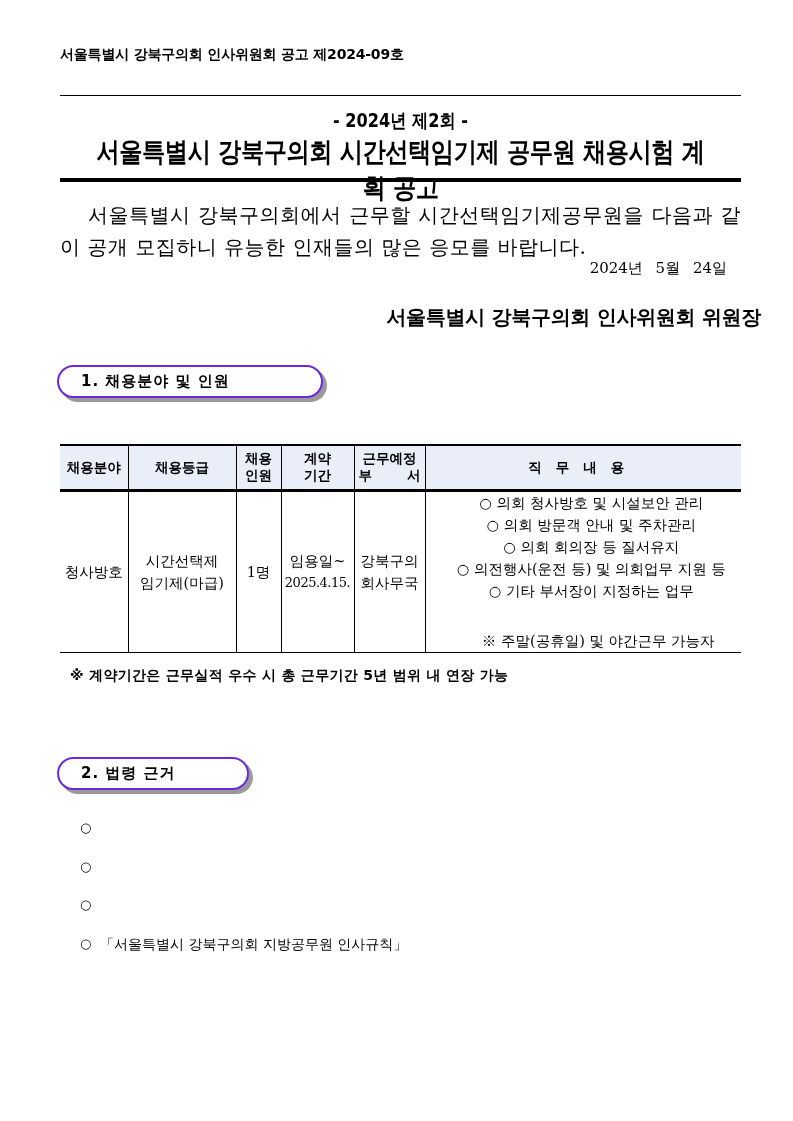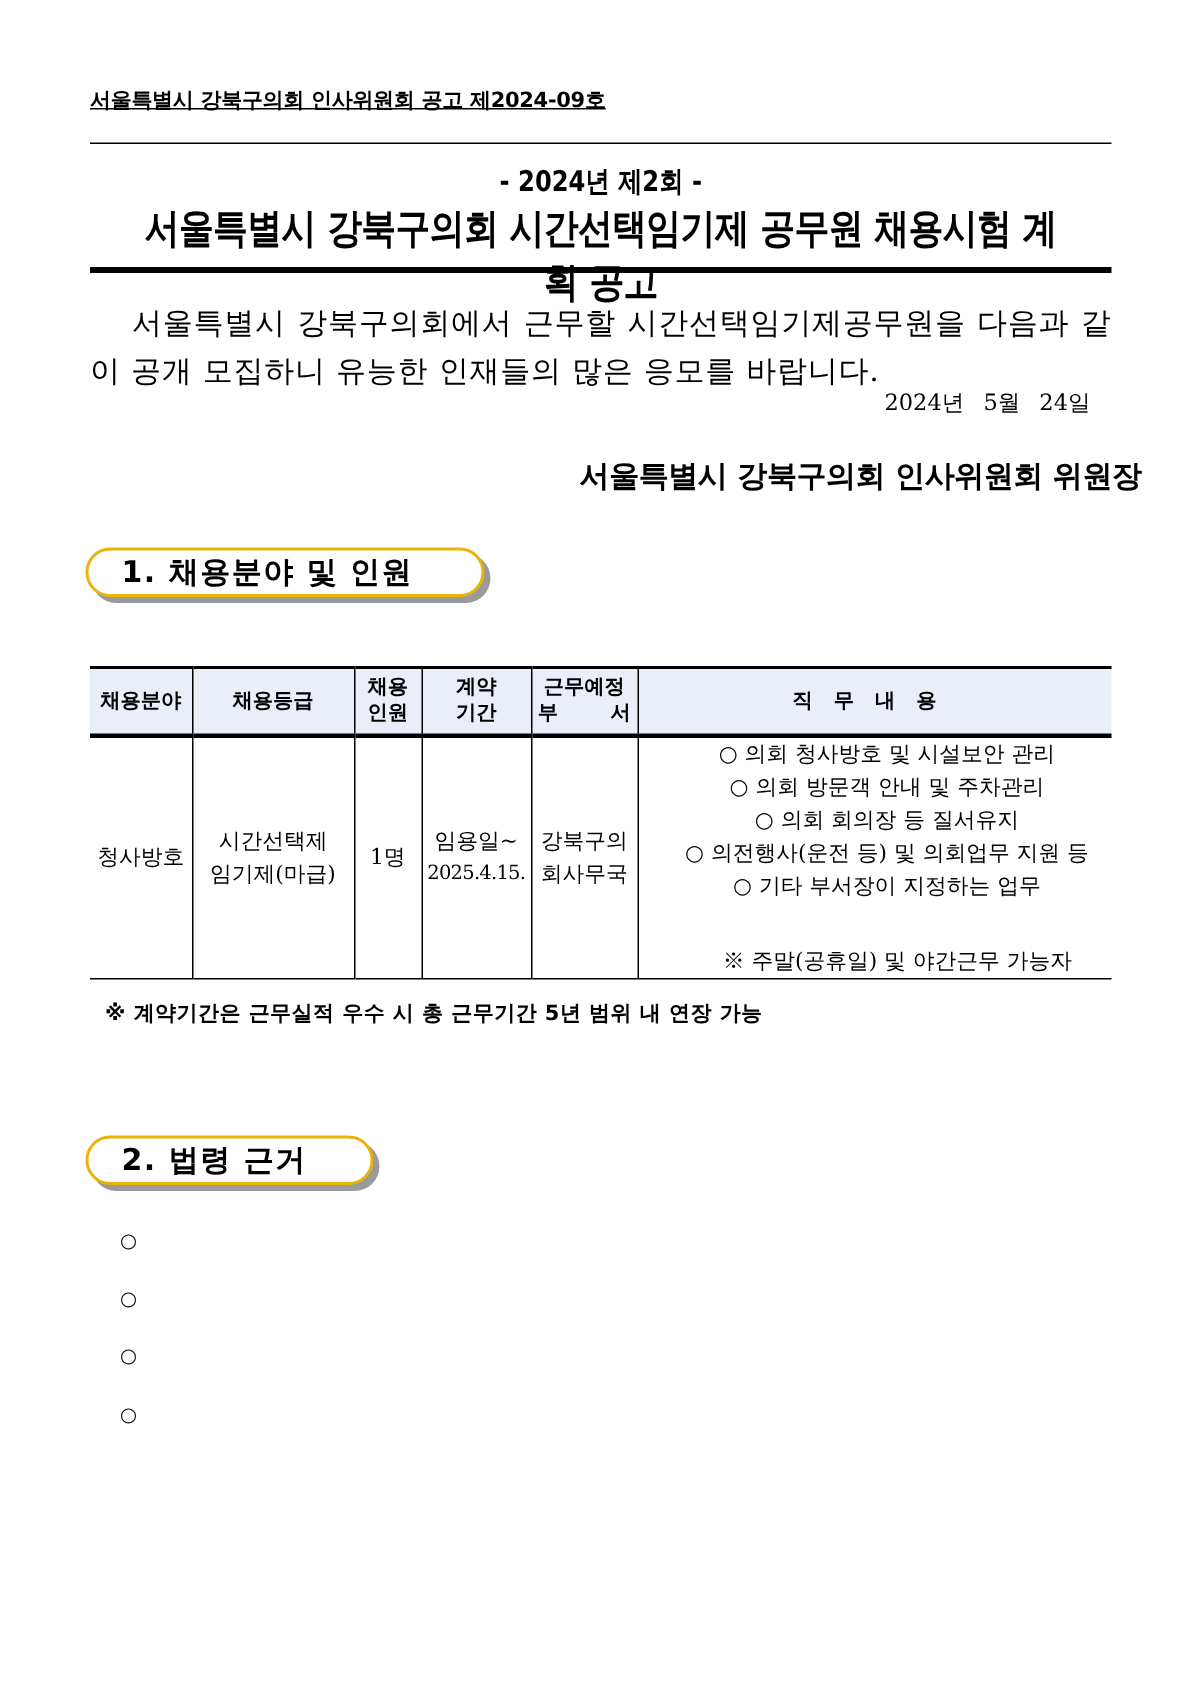--- a/index.html
+++ b/index.html
@@ -1,23 +1,22 @@
 <!DOCTYPE html>
 <html><head>
 <meta charset="utf-8">
 <style>
   * { box-sizing: border-box; margin: 0; padding: 0; }
   html, body { width: 793px; height: 1121px; background: #ffffff; overflow: hidden; }
   body { position: relative; color: #000; font-family: "DejaVu Serif", serif; }
 
   .notice-no {
-    position: absolute; left: 60px; top: 58px;
+    position: absolute; left: 60px; top: 46px;
     font-family: "DejaVu Sans", sans-serif; font-size: 14px; font-weight: bold;
     letter-spacing: -0.2px;
-    text-decoration: underline;
   }
   .rule-thin { position: absolute; left: 60px; width: 681px; top: 95px; height: 1px; background: #000; }
   .rule-thick { position: absolute; left: 60px; width: 681px; top: 178px; height: 4px; background: #000; }
 
   .title-line1 {
     position: absolute; left: 60px; width: 681px; top: 108px; text-align: center;
     font-family: "DejaVu Sans", sans-serif; font-weight: bold; font-size: 19px;
     transform: scaleX(0.85); transform-origin: center;
   }
   .title-line2 {
@@ -37,24 +36,24 @@
     font-size: 15px; word-spacing: 8px;
   }
   .issuer {
     position: absolute; right: 32px; top: 304px;
     font-family: "DejaVu Sans", sans-serif; font-weight: bold; font-size: 20px;
     letter-spacing: -0.3px;
   }
 
   .section-pill {
     position: absolute; height: 33px;
-    border: 2px solid #eab308; border-radius: 18px; background: #fff;
+    border: 2px solid #6d28d9; border-radius: 18px; background: #fff;
     box-shadow: 4px 4px 0 #9a9a9a;
     display: flex; align-items: center; padding-left: 22px;
-    font-family: "DejaVu Sans", sans-serif; font-weight: bold; font-size: 20px;
+    font-family: "DejaVu Sans", sans-serif; font-weight: bold; font-size: 15px;
     letter-spacing: 1px;
   }
   .pill-1 { left: 57px; top: 365px; width: 266px; }
   .pill-2 { left: 57px; top: 757px; width: 192px; }
 
   table.recruit {
     position: absolute; left: 60px; top: 444px; width: 681px;
     border-collapse: collapse; table-layout: fixed;
   }
   table.recruit th {
@@ -175,14 +174,15 @@
     <span class="bullet">○</span>
   </li>
   <li class="dense">
     <span class="bullet">○</span>
   </li>
   <li>
     <span class="bullet">○</span>
   </li>
   <li>
     <span class="bullet">○</span>
+    <span>「서울특별시 강북구의회 지방공무원 인사규칙」</span>
   </li>
 </ul>
 
 </body></html>

